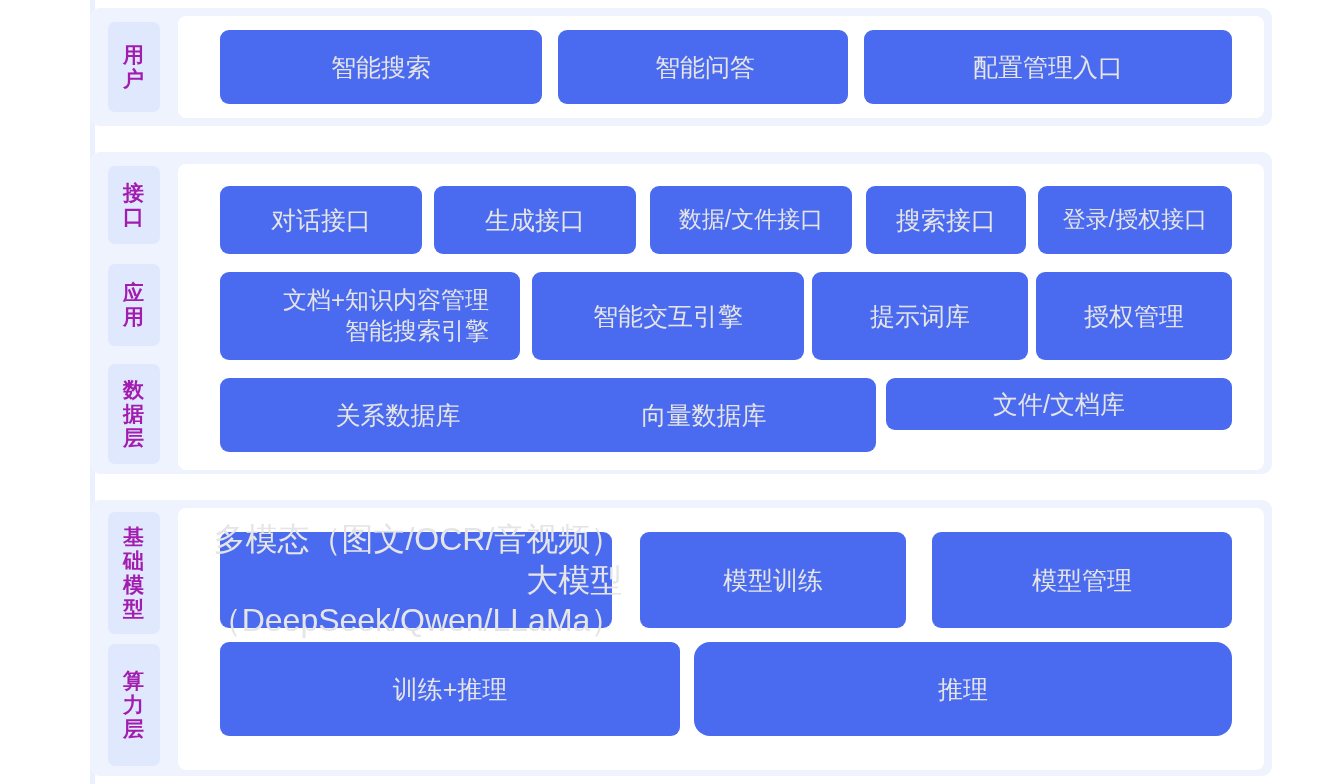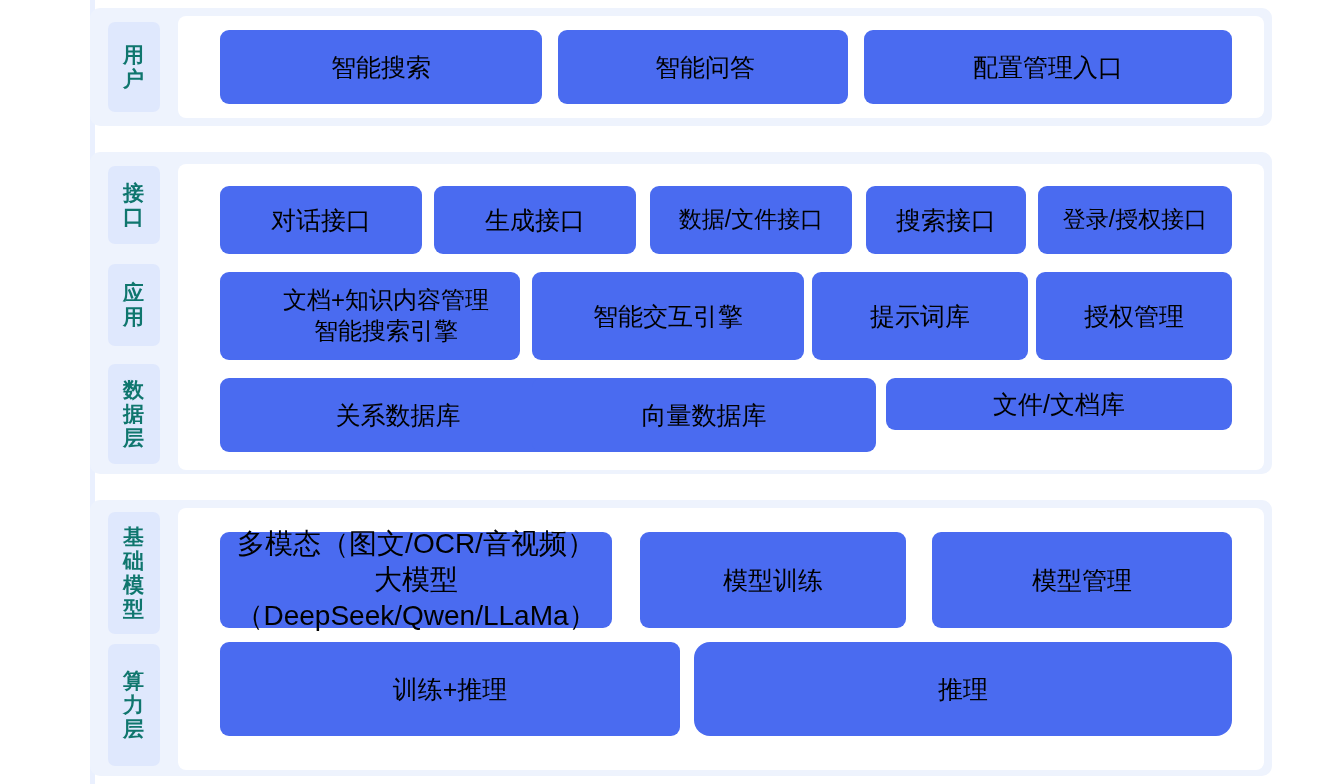--- a/index.html
+++ b/index.html
@@ -53,21 +53,21 @@
   .panel-users  { left: 178px; top: 16px;  width: 1086px; height: 102px; }
   .panel-middle { left: 178px; top: 164px; width: 1086px; height: 306px; }
   .panel-base   { left: 178px; top: 508px; width: 1086px; height: 262px; }
 
   
   .rail-label {
     position: absolute;
     width: 52px;
     background: #dfe8fd;
     border-radius: 7px;
-    color: #0f766e;
+    color: #a21caf;
     font-weight: bold;
     font-size: 21px;
     line-height: 1.14;
     display: flex;
     align-items: center;
     justify-content: center;
     text-align: center;
     letter-spacing: 1px;
     box-sizing: border-box;
     padding: 2px;
@@ -79,25 +79,25 @@
   .rl-app    { left: 108px; top: 264px; height: 82px; }
   .rl-data   { left: 108px; top: 364px; height: 100px; }
   .rl-model  { left: 108px; top: 512px; height: 122px; }
   .rl-compute{ left: 108px; top: 644px; height: 122px; }
 
   
   .box {
     position: absolute;
     background: #4a6bf0;
     border-radius: 9px;
-    color: #000000;
+    color: #e5e5e5;
     display: flex;
     align-items: center;
     justify-content: center;
-    text-align: center;
+    text-align: right;
     font-size: 25px;
     line-height: 1.28;
     box-sizing: border-box;
     padding: 4px 8px;
     white-space: pre-line;
   }
   .box.small { font-size: 23px; }
   .box.multi { font-size: 24px; padding-left: 40px; }
 
   
@@ -117,21 +117,21 @@
   .b-a2 { left: 532px;  top: 272px; width: 272px; height: 88px; }
   .b-a3 { left: 812px;  top: 272px; width: 216px; height: 88px; }
   .b-a4 { left: 1036px; top: 272px; width: 196px; height: 88px; }
 
   
   .b-d1 { left: 220px;  top: 378px; width: 356px; height: 74px; }
   .b-d2 { left: 532px;  top: 378px; width: 344px; height: 74px; }
   .b-d3 { left: 886px;  top: 378px; width: 346px; height: 52px; }
 
   
-  .b-m1 { left: 220px;  top: 532px; width: 392px; height: 96px; font-size: 28px; }
+  .b-m1 { left: 220px;  top: 532px; width: 392px; height: 96px; font-size: 32px; }
   .b-m2 { left: 640px;  top: 532px; width: 266px; height: 96px; }
   .b-m3 { left: 932px;  top: 532px; width: 300px; height: 96px; }
 
   
   .b-c1 { left: 220px;  top: 642px; width: 460px; height: 94px; }
   .b-c2 { left: 694px;  top: 642px; width: 538px; height: 94px; border-radius: 16px; }
 </style>
 </head>
 <body>
 

